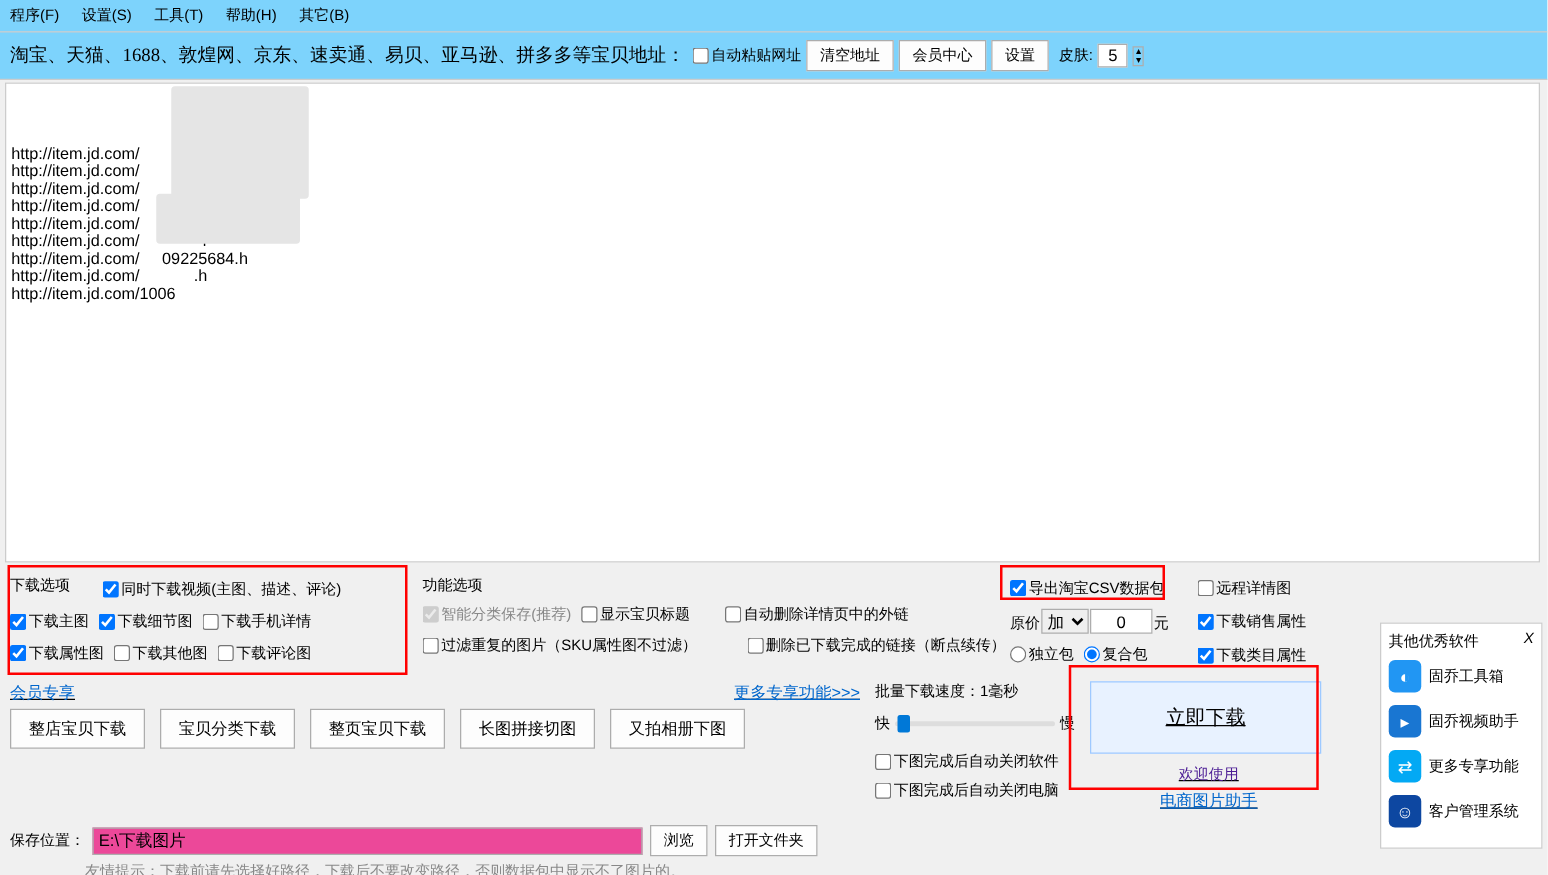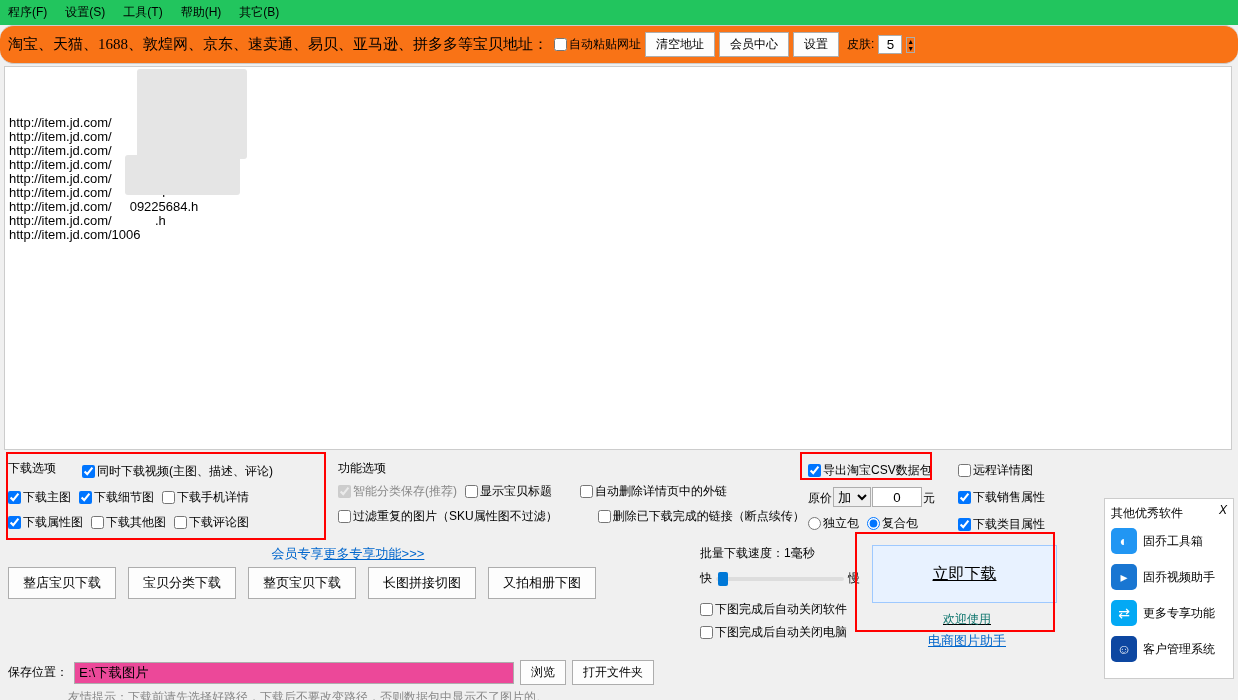--- a/index.html
+++ b/index.html
@@ -1,19 +1,19 @@
 <!DOCTYPE html>
 <html><head>
 <meta charset="utf-8">
 <style>
 * { margin: 0; padding: 0; box-sizing: border-box; font-family: "Microsoft YaHei", SimSun, sans-serif; }
 body { background: #f0f0f0; width: 1238px; height: 700px; overflow: hidden; font-size: 12px; }
-.menu-bar { background: #22c55e; padding: 4px 8px; display: flex; gap: 18px; }
+.menu-bar { background: #7dd3fc; padding: 4px 8px; display: flex; gap: 18px; }
 .menu-bar span { cursor: pointer; }
-.toolbar { background: #f97316; padding: 6px 8px; display: flex; align-items: center; gap: 4px; border-top: 1px solid #ccc; border-bottom: 1px solid #ccc; border-radius: 14px; }
+.toolbar { background: #7dd3fc; padding: 6px 8px; display: flex; align-items: center; gap: 4px; border-top: 1px solid #ccc; border-bottom: 1px solid #ccc; }
 .toolbar-label { font-size: 15px; font-family: SimSun; }
 .toolbar-chk { margin-left: 2px; }
 .btn { background: #fdfdfd; border: 1px solid #adadad; padding: 3px 10px; cursor: pointer; font-size: 12px; }
 .skin-label { margin-left: 4px; }
 .skin-input { width: 24px; text-align: center; border: 1px solid #adadad; padding: 1px; }
 .url-area { background: #fff; border: 1px solid #ccc; width: 1228px; height: 384px; margin: 2px 4px; padding: 4px; font-family: "Courier New", monospace; font-size: 13px; white-space: pre; overflow: auto; position: relative; }
 .url-line { line-height: 14px; }
 .smudge { position: absolute; background: #e5e5e5; border-radius: 3px; }
 .bottom-panel { background: #f0f0f0; padding: 0 8px; position: relative; }
 .redbox { border: 2px solid #ff0000; position: absolute; pointer-events: none; z-index: 5; }
@@ -28,21 +28,21 @@
 .big-btn { background: #fdfdfd; border: 1px solid #adadad; padding: 6px 14px; cursor: pointer; font-size: 13px; }
 .more-link { color: #0066cc; text-decoration: underline; cursor: pointer; font-size: 13px; }
 .save-row { display: flex; align-items: center; gap: 6px; margin-top: 10px; }
 .save-input { flex: 0 0 440px; border: 1px solid #adadad; padding: 2px 4px; height: 22px; background: #ec4899; }
 .hint { color: #888; margin-top: 4px; font-size: 12px; }
 .price-row { display: flex; align-items: flex-end; gap: 1px; margin-top: 4px; }
 .price-sel { border: 1px solid #adadad; height: 20px; width: 38px; }
 .price-num { border: 1px solid #adadad; height: 20px; width: 50px; text-align: center; }
 .radio-row { display: flex; gap: 8px; margin-top: 8px; }
 .download-btn { width: 185px; height: 58px; background: #e8f2ff; border: 1px solid #9ec9ff; font-size: 16px; cursor: pointer; display: flex; align-items: center; justify-content: center; }
-.welcome { color: #0f766e; text-align: center; font-size: 12px; margin-top: 8px; }
+.welcome { color: #4c1d95; text-align: center; font-size: 12px; margin-top: 8px; }
 .brand-link { color: #0066cc; text-align: center; font-size: 13px; margin-top: 4px; text-decoration: underline; cursor: pointer; }
 .sidebar { position: absolute; right: 4px; top: 498px; width: 130px; background: #fff; border: 1px solid #ccc; padding: 6px; }
 .sidebar-title { font-size: 12px; margin-bottom: 6px; }
 .sidebar-close { position: absolute; right: 6px; top: 4px; cursor: pointer; font-style: italic; }
 .sw-item { display: flex; align-items: center; gap: 6px; margin-bottom: 10px; cursor: pointer; }
 .sw-icon { width: 26px; height: 26px; border-radius: 5px; display: flex; align-items: center; justify-content: center; color: #fff; font-size: 14px; }
 .slider-track { flex: 1; height: 4px; background: #ddd; position: relative; border-radius: 2px; }
 .slider-thumb { position: absolute; left: 2px; top: -5px; width: 10px; height: 14px; background: #0078d7; border-radius: 2px; }
 </style>
 </head>
@@ -186,21 +186,21 @@
         </label>
       <label class="chk" style="margin-top:10px;">
           <input type="checkbox" checked="" style="">
           <span>下载类目属性</span>
         </label>
     </div>
   </div>
 
   <div style="display:flex; align-items:flex-start; gap:12px; margin-top:6px;">
     <div style="flex:0 0 680px;">
-      <div style="display:flex;align-items:center;justify-content:center;">
+      <div style="display:flex;align-items:center;justify-content:space-between;text-decoration:underline;">
         <span class="member-label">会员专享</span>
         <span class="more-link">更多专享功能&gt;&gt;&gt;</span>
       </div>
       <div class="member-row">
         <button class="big-btn">整店宝贝下载</button>
         <button class="big-btn">宝贝分类下载</button>
         <button class="big-btn">整页宝贝下载</button>
         <button class="big-btn">长图拼接切图</button>
         <button class="big-btn">又拍相册下图</button>
       </div>

